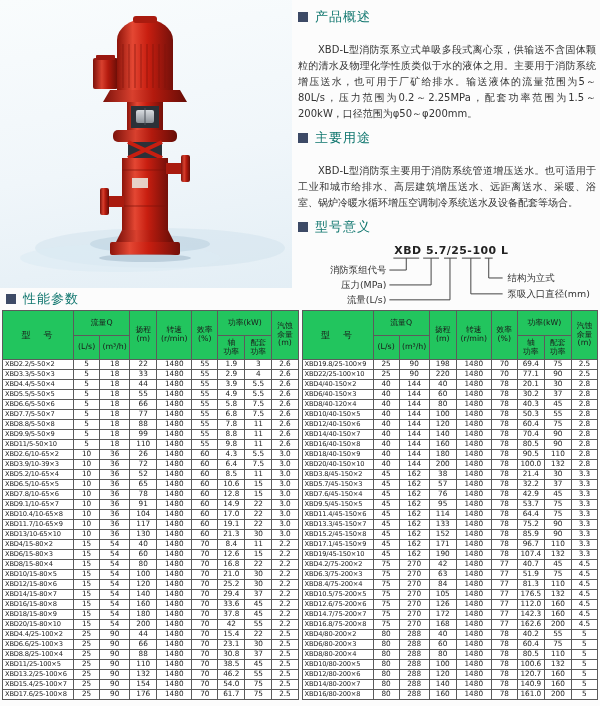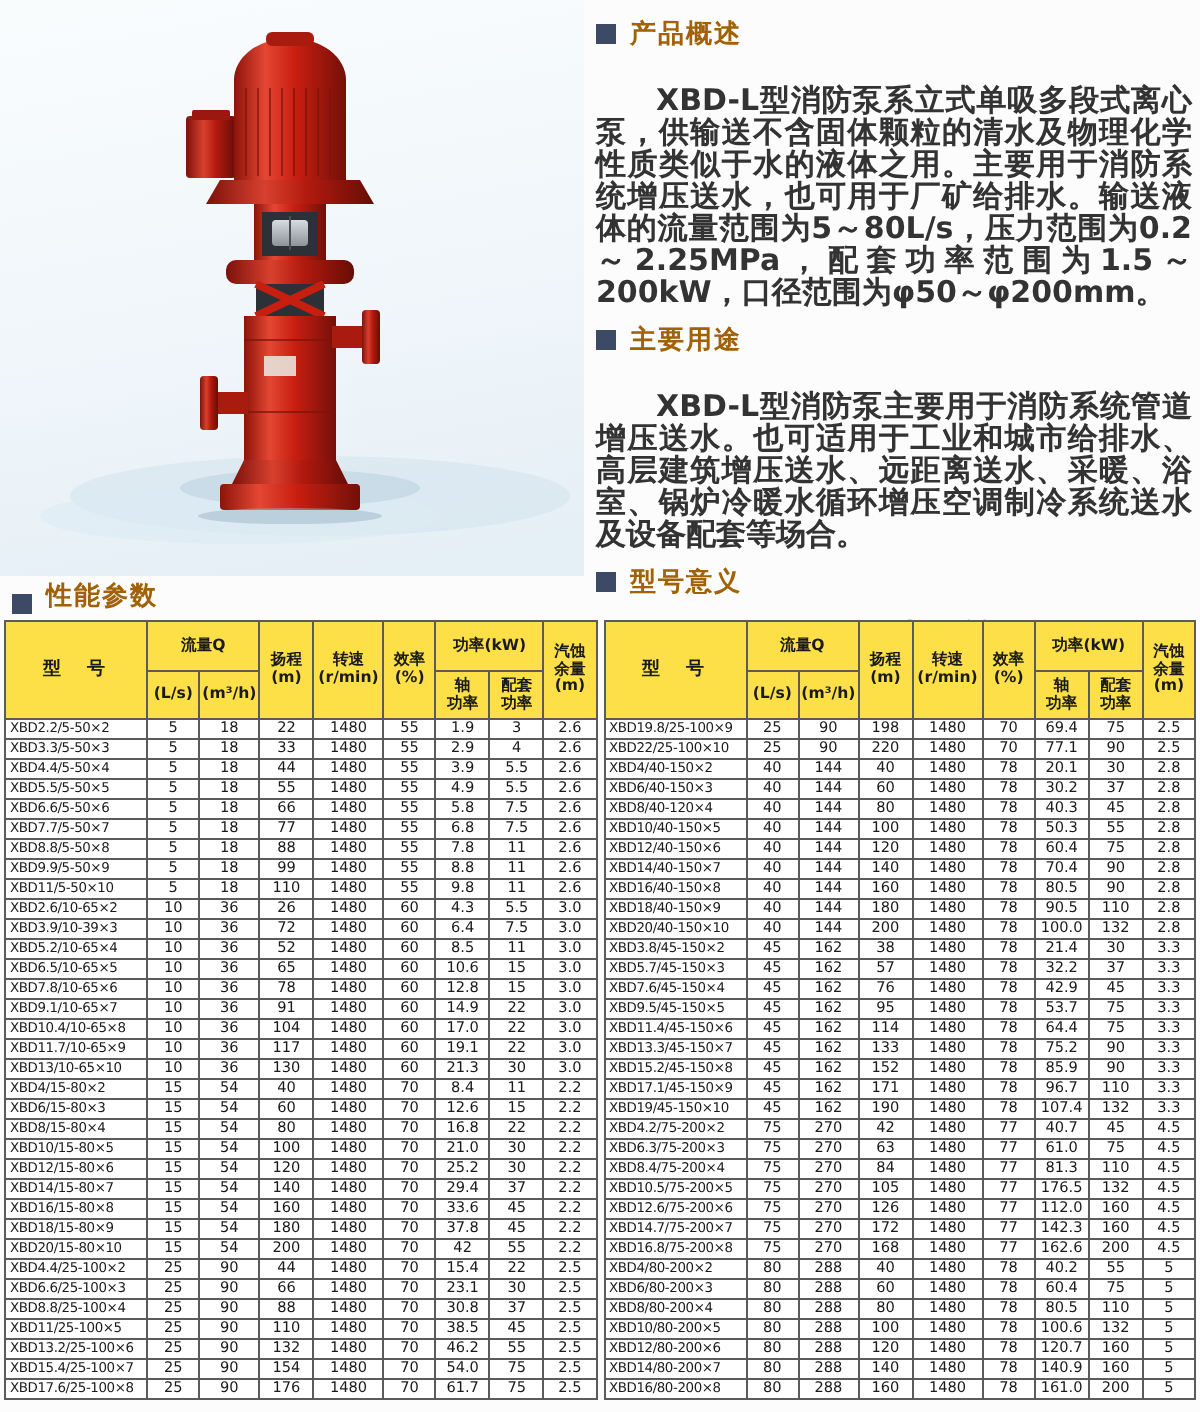--- a/index.html
+++ b/index.html
@@ -12,39 +12,39 @@
   .top{display:flex;height:288px}
   .photo{
     width:292px;height:288px;position:relative;flex:none;
     background:linear-gradient(170deg,#f9fcfd 0%,#f0f6fa 55%,#e3eef5 100%);
   }
   .photo svg{display:block}
   .info{flex:1;padding:5px 8px 0 6px}
   .sec-head{display:flex;align-items:center;gap:7px;margin:3px 0 4px}
   .bullet{width:10px;height:10px;background:#3c4burn}
   .bullet{width:10px;height:10px;background:#3d4a66;flex:none}
-  .sec-title{font-weight:bold;font-size:13px;color:#a16207;letter-spacing:1px}
+  .sec-title{font-weight:normal;font-size:13px;color:#0f766e;letter-spacing:1px}
   p.body{
-    font-size:15px;line-height:16px;text-align:justify;
-    margin:16px 0 7px;text-indent:2em;color:#333;font-weight:bold;
+    font-size:10px;line-height:16px;text-align:justify;
+    margin:16px 0 7px;text-indent:2em;color:#333;
   }
   .diagram{margin-top:2px}
   .diagram text{fill:#333}
   .diagram .code{font-size:11px;fill:#222;font-weight:bold;letter-spacing:0.5px}
   .diagram .lbl{font-size:9.5px}
-  .perf-row{display:flex;align-items:flex-end;gap:7px;margin:3px 0 3px 6px;height:16px}
+  .perf-row{display:flex;align-items:center;gap:7px;margin:3px 0 3px 6px;height:16px}
 
   .tables{display:flex;gap:3px;padding:0 2px}
   table.spec{border-collapse:collapse;width:297px;table-layout:fixed}
   .spec th,.spec td{
     border:1px solid #5b5b5b;text-align:center;padding:0;
     line-height:1.12;color:#1a1a1a;overflow:hidden;
   }
   .spec th{
-    background:#fde047;font-weight:bold;white-space:pre-line;
+    background:#22c55e;font-weight:normal;white-space:pre-line;
     font-size:7.8px;
   }
   .spec th.model-h{font-size:9px;letter-spacing:2px}
   .spec tr.h1 th{height:24px}
   .spec tr.h2 th{height:23px}
   .spec td{height:9px;background:#fff;font-size:7.3px;white-space:nowrap}
   .spec td.model{text-align:left;padding-left:2px;font-size:6.7px;letter-spacing:-0.2px}
 </style>
 </head>
 <body>
@@ -855,21 +855,21 @@
           <td>45</td>
           <td>4.5</td>
         </tr>
         <tr>
           <td class="model">XBD6.3/75-200×3</td>
           <td>75</td>
           <td>270</td>
           <td>63</td>
           <td>1480</td>
           <td>77</td>
-          <td>61.0</td>
+          <td>51.9</td>
           <td>75</td>
           <td>4.5</td>
         </tr>
         <tr>
           <td class="model">XBD8.4/75-200×4</td>
           <td>75</td>
           <td>270</td>
           <td>84</td>
           <td>1480</td>
           <td>77</td>

